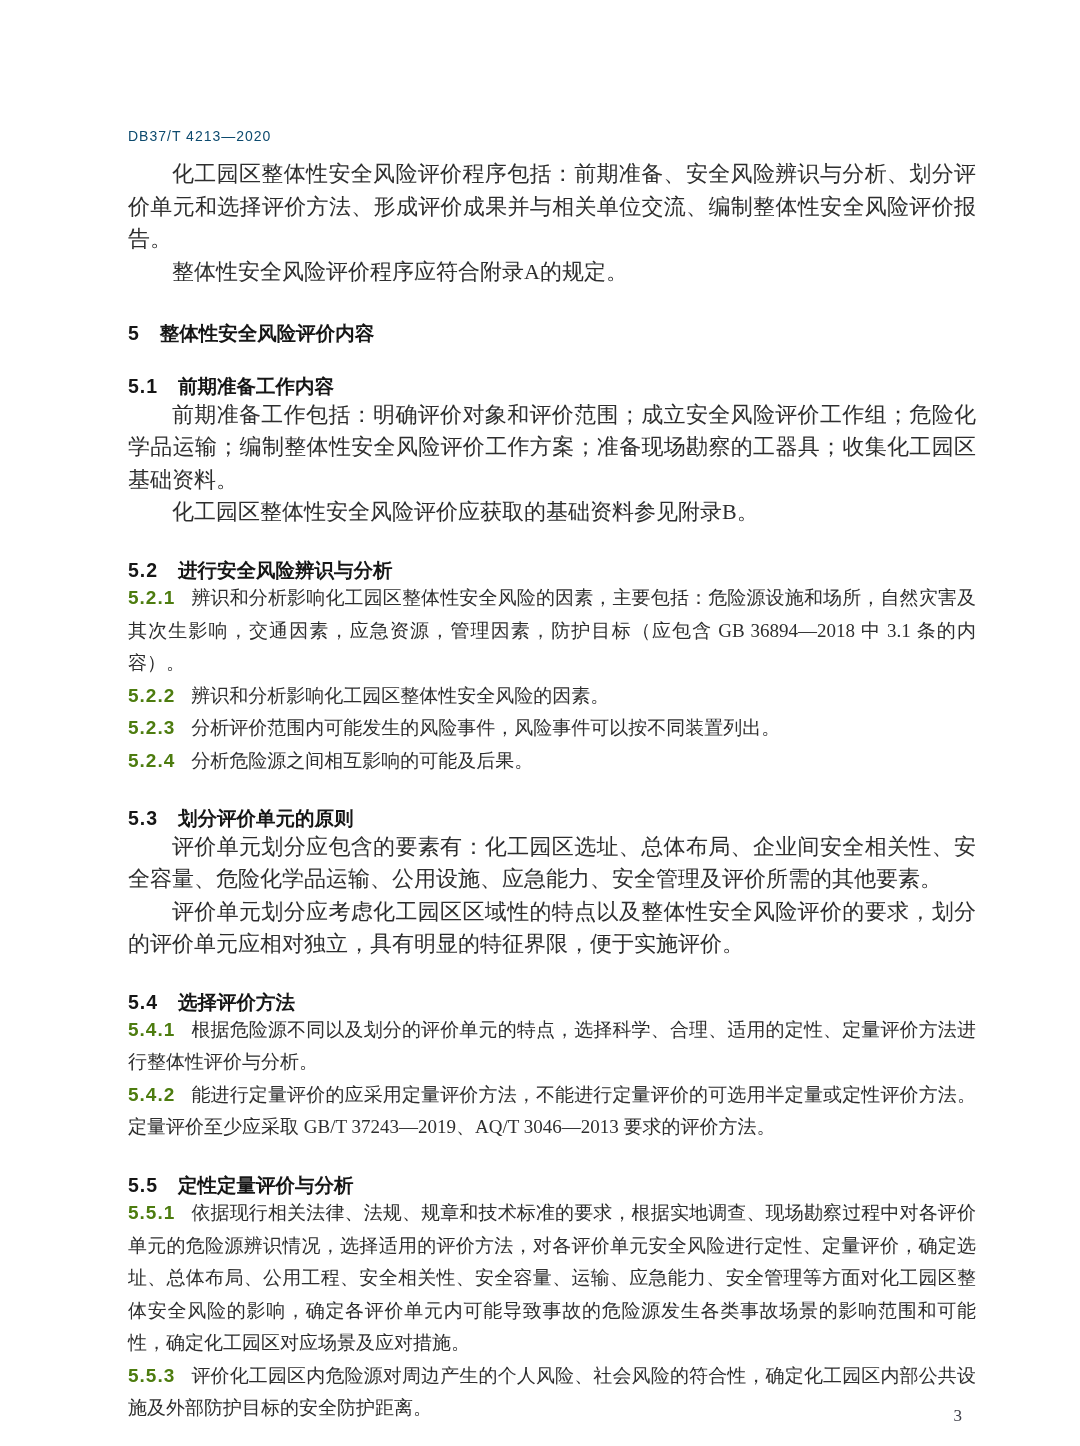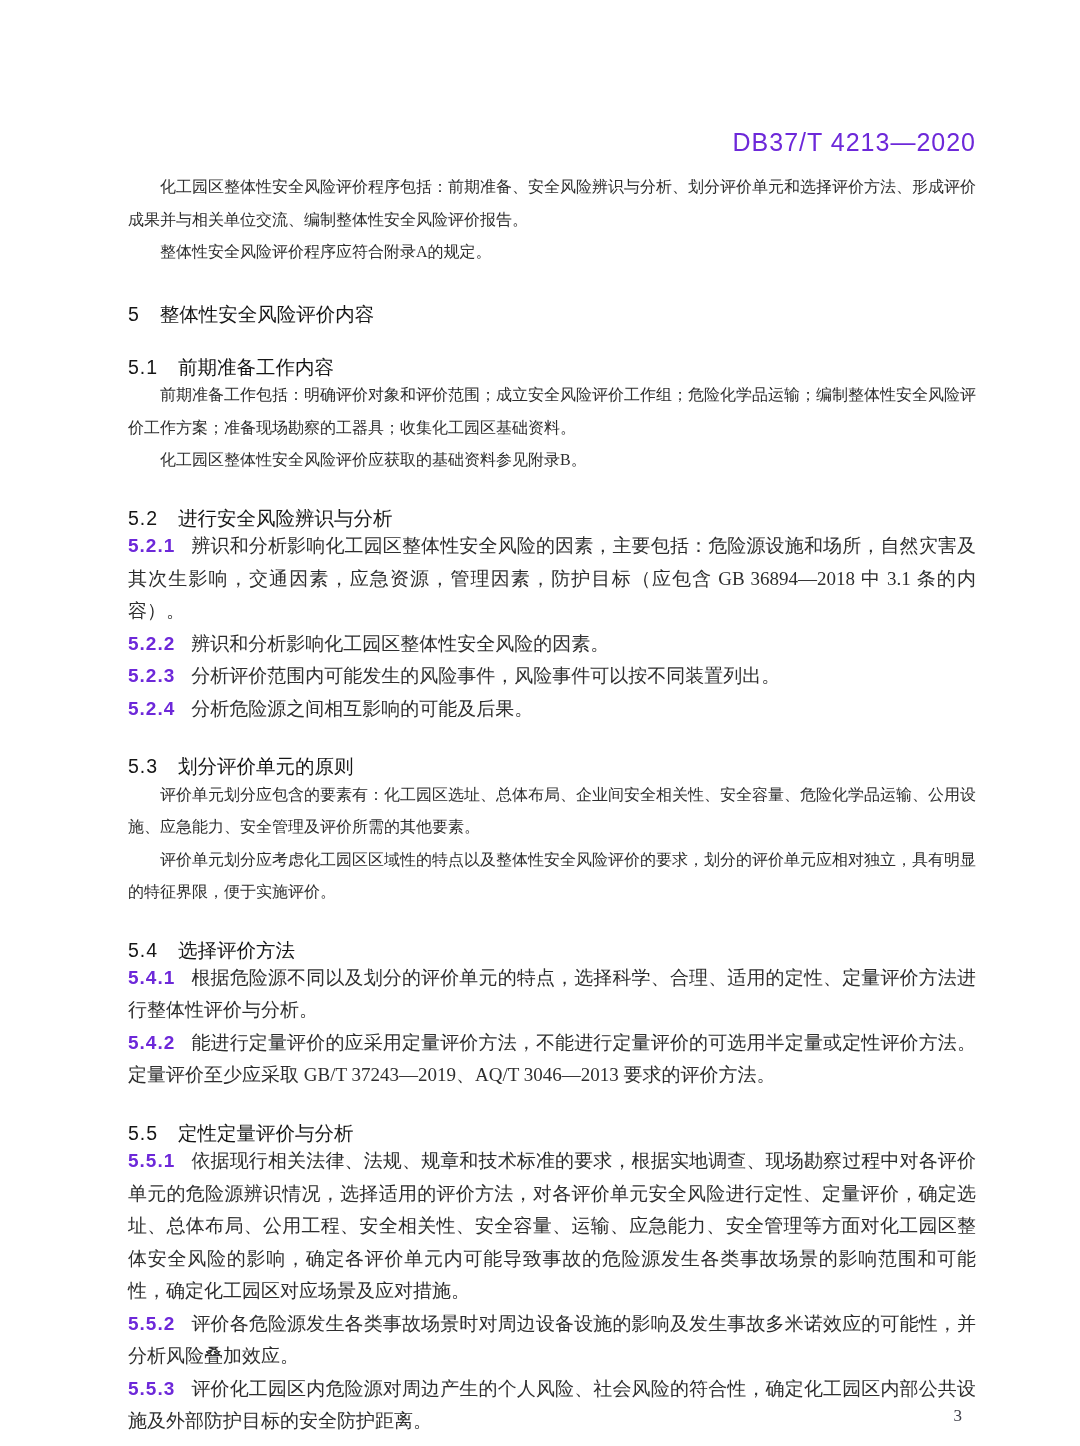--- a/index.html
+++ b/index.html
@@ -9,53 +9,53 @@
     width: 1080px;
     height: 1446px;
     margin: 0 auto;
     background: #ffffff;
     color: #2e2e2e;
     font-family: "Liberation Serif", "DejaVu Serif", serif;
     padding: 128px 104px 0 128px;
     overflow: hidden;
   }
   .doc-header {
-    text-align: right;
+    text-align: left;
     font-family: "Liberation Sans", "DejaVu Sans", sans-serif;
-    font-size: 25px;
+    font-size: 14px;
     letter-spacing: 1px;
-    color: #6d28d9;
+    color: #0c4a6e;
     margin-bottom: 14px;
   }
   .content { width: 848px; }
   p.body-p {
     margin: 0;
-    font-size: 16px;
+    font-size: 22px;
     line-height: 32.5px;
     text-align: justify;
     color: #2e2e2e;
   }
   p.body-p.indent { text-indent: 2em; }
   p.clause {
     margin: 0;
     font-size: 19px;
     line-height: 32.5px;
     text-align: justify;
     color: #2e2e2e;
   }
   .clause-num {
     font-family: "Liberation Sans", "DejaVu Sans", sans-serif;
     font-weight: bold;
-    color: #6d28d9;
+    color: #4d7c0f;
     margin-right: 16px;
     letter-spacing: 1px;
   }
   .heading {
     font-family: "Liberation Sans", "DejaVu Sans", sans-serif;
-    font-weight: normal;
+    font-weight: bold;
     font-size: 19.5px;
     color: #161616;
     margin: 0;
     line-height: 1.2;
   }
   .heading .num { margin-right: 20px; letter-spacing: 1px; }
   .h-chapter { margin: 34px 0 0 0; }
   .h-section { margin: 30px 0 0 0; }
   .after-heading { margin-top: 24px; }
   .page-footer {
@@ -101,21 +101,20 @@
     <p class="body-p indent after-heading">评价单元划分应考虑化工园区区域性的特点以及整体性安全风险评价的要求，划分的评价单元应相对独立，具有明显的特征界限，便于实施评价。</p>
 
     <h3 class="heading h-section"><span class="num">5.4</span><span>选择评价方法</span></h3>
 
     <p class="clause after-heading"><span class="clause-num">5.4.1</span><span>根据危险源不同以及划分的评价单元的特点，选择科学、合理、适用的定性、定量评价方法进行整体性评价与分析。</span></p>
     <p class="clause"><span class="clause-num">5.4.2</span><span>能进行定量评价的应采用定量评价方法，不能进行定量评价的可选用半定量或定性评价方法。定量评价至少应采取 GB/T 37243—2019、AQ/T 3046—2013 要求的评价方法。</span></p>
 
     <h3 class="heading h-section"><span class="num">5.5</span><span>定性定量评价与分析</span></h3>
 
     <p class="clause after-heading"><span class="clause-num">5.5.1</span><span>依据现行相关法律、法规、规章和技术标准的要求，根据实地调查、现场勘察过程中对各评价单元的危险源辨识情况，选择适用的评价方法，对各评价单元安全风险进行定性、定量评价，确定选址、总体布局、公用工程、安全相关性、安全容量、运输、应急能力、安全管理等方面对化工园区整体安全风险的影响，确定各评价单元内可能导致事故的危险源发生各类事故场景的影响范围和可能性，确定化工园区对应场景及应对措施。</span></p>
-    <p class="clause"><span class="clause-num">5.5.2</span><span>评价各危险源发生各类事故场景时对周边设备设施的影响及发生事故多米诺效应的可能性，并分析风险叠加效应。</span></p>
     <p class="clause"><span class="clause-num">5.5.3</span><span>评价化工园区内危险源对周边产生的个人风险、社会风险的符合性，确定化工园区内部公共设施及外部防护目标的安全防护距离。</span></p>
 
   </div>
 
   <div class="page-footer">
     <span>3</span>
   </div>
 
 </div>
 

